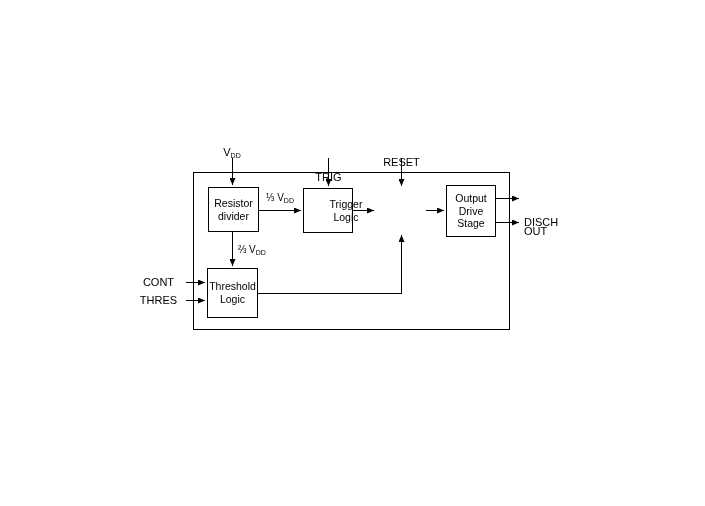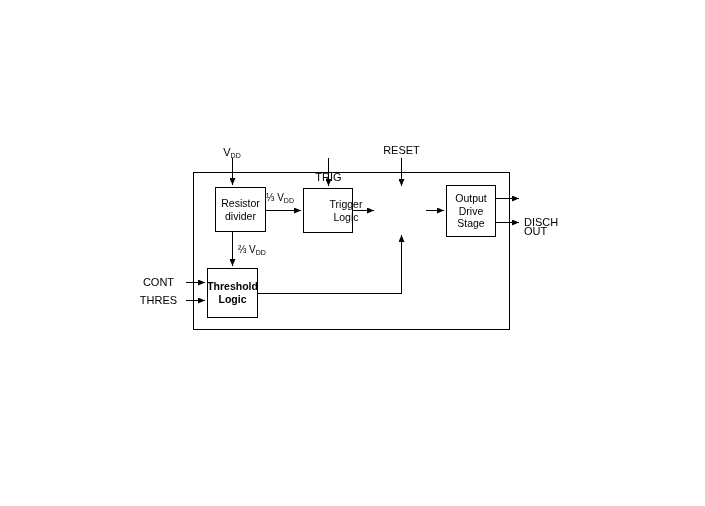--- a/index.html
+++ b/index.html
@@ -78,39 +78,39 @@
       <line x1="496" y1="222.5" x2="519" y2="222.5" marker-end="url(#arrow)"></line>
       <line x1="186" y1="282.5" x2="205" y2="282.5" marker-end="url(#arrow)"></line>
       <line x1="186" y1="300.5" x2="205" y2="300.5" marker-end="url(#arrow)"></line>
       <line x1="232.5" y1="232" x2="232.5" y2="266" marker-end="url(#arrow)"></line>
       <polyline points="258,293.5 401.5,293.5 401.5,235" marker-end="url(#arrow)"></polyline>
     </g>
   </svg>
 
   <div class="outer-box"></div>
 
-  <div class="block" style="left:215px; top:187px; width:51px; height:45px;">Resistor
+  <div class="block" style="left:208px; top:187px; width:51px; height:45px;">Resistor
 divider</div>
 
   <div class="block" style="left:303px; top:188px; width:50px; height:45px;padding-left:36px;">Trigger
 Logic</div>
 
 
   <div class="block" style="left:446px; top:185px; width:50px; height:52px;">Output
 Drive
 Stage</div>
 
-  <div class="block" style="left:207px; top:268px; width:51px; height:50px;font-weight:bold;">Threshold
+  <div class="block" style="left:207px; top:268px; width:51px; height:50px;">Threshold
 Logic</div>
 
   <div class="pin-label ta-c" style="left:212px; top:146px; width:40px;"><span>V</span><sub class="ss">DD</sub></div>
 
   <div class="pin-label ta-c" style="left:308px; top:146px; width:41px;margin-top:25px;">TRIG</div>
 
-  <div class="pin-label ta-c" style="left:381px; top:144px; width:41px;">RESET</div>
+  <div class="pin-label ta-c" style="left:381px; top:156px; width:41px;">RESET</div>
 
   <div class="pin-label" style="left:524px; top:192px;margin-top:33px;">OUT</div>
 
   <div class="pin-label" style="left:524px; top:216px;text-align:right;">DISCH</div>
 
   <div class="pin-label ta-r" style="left:134px; top:276px; width:49px;">CONT</div>
 
   <div class="pin-label ta-r" style="left:134px; top:294px; width:49px;">THRES</div>
 
   <div class="net-label ta-c" style="left:255px; top:192px; width:50px;"><span>⅓ V</span><sub class="ss">DD</sub></div>

